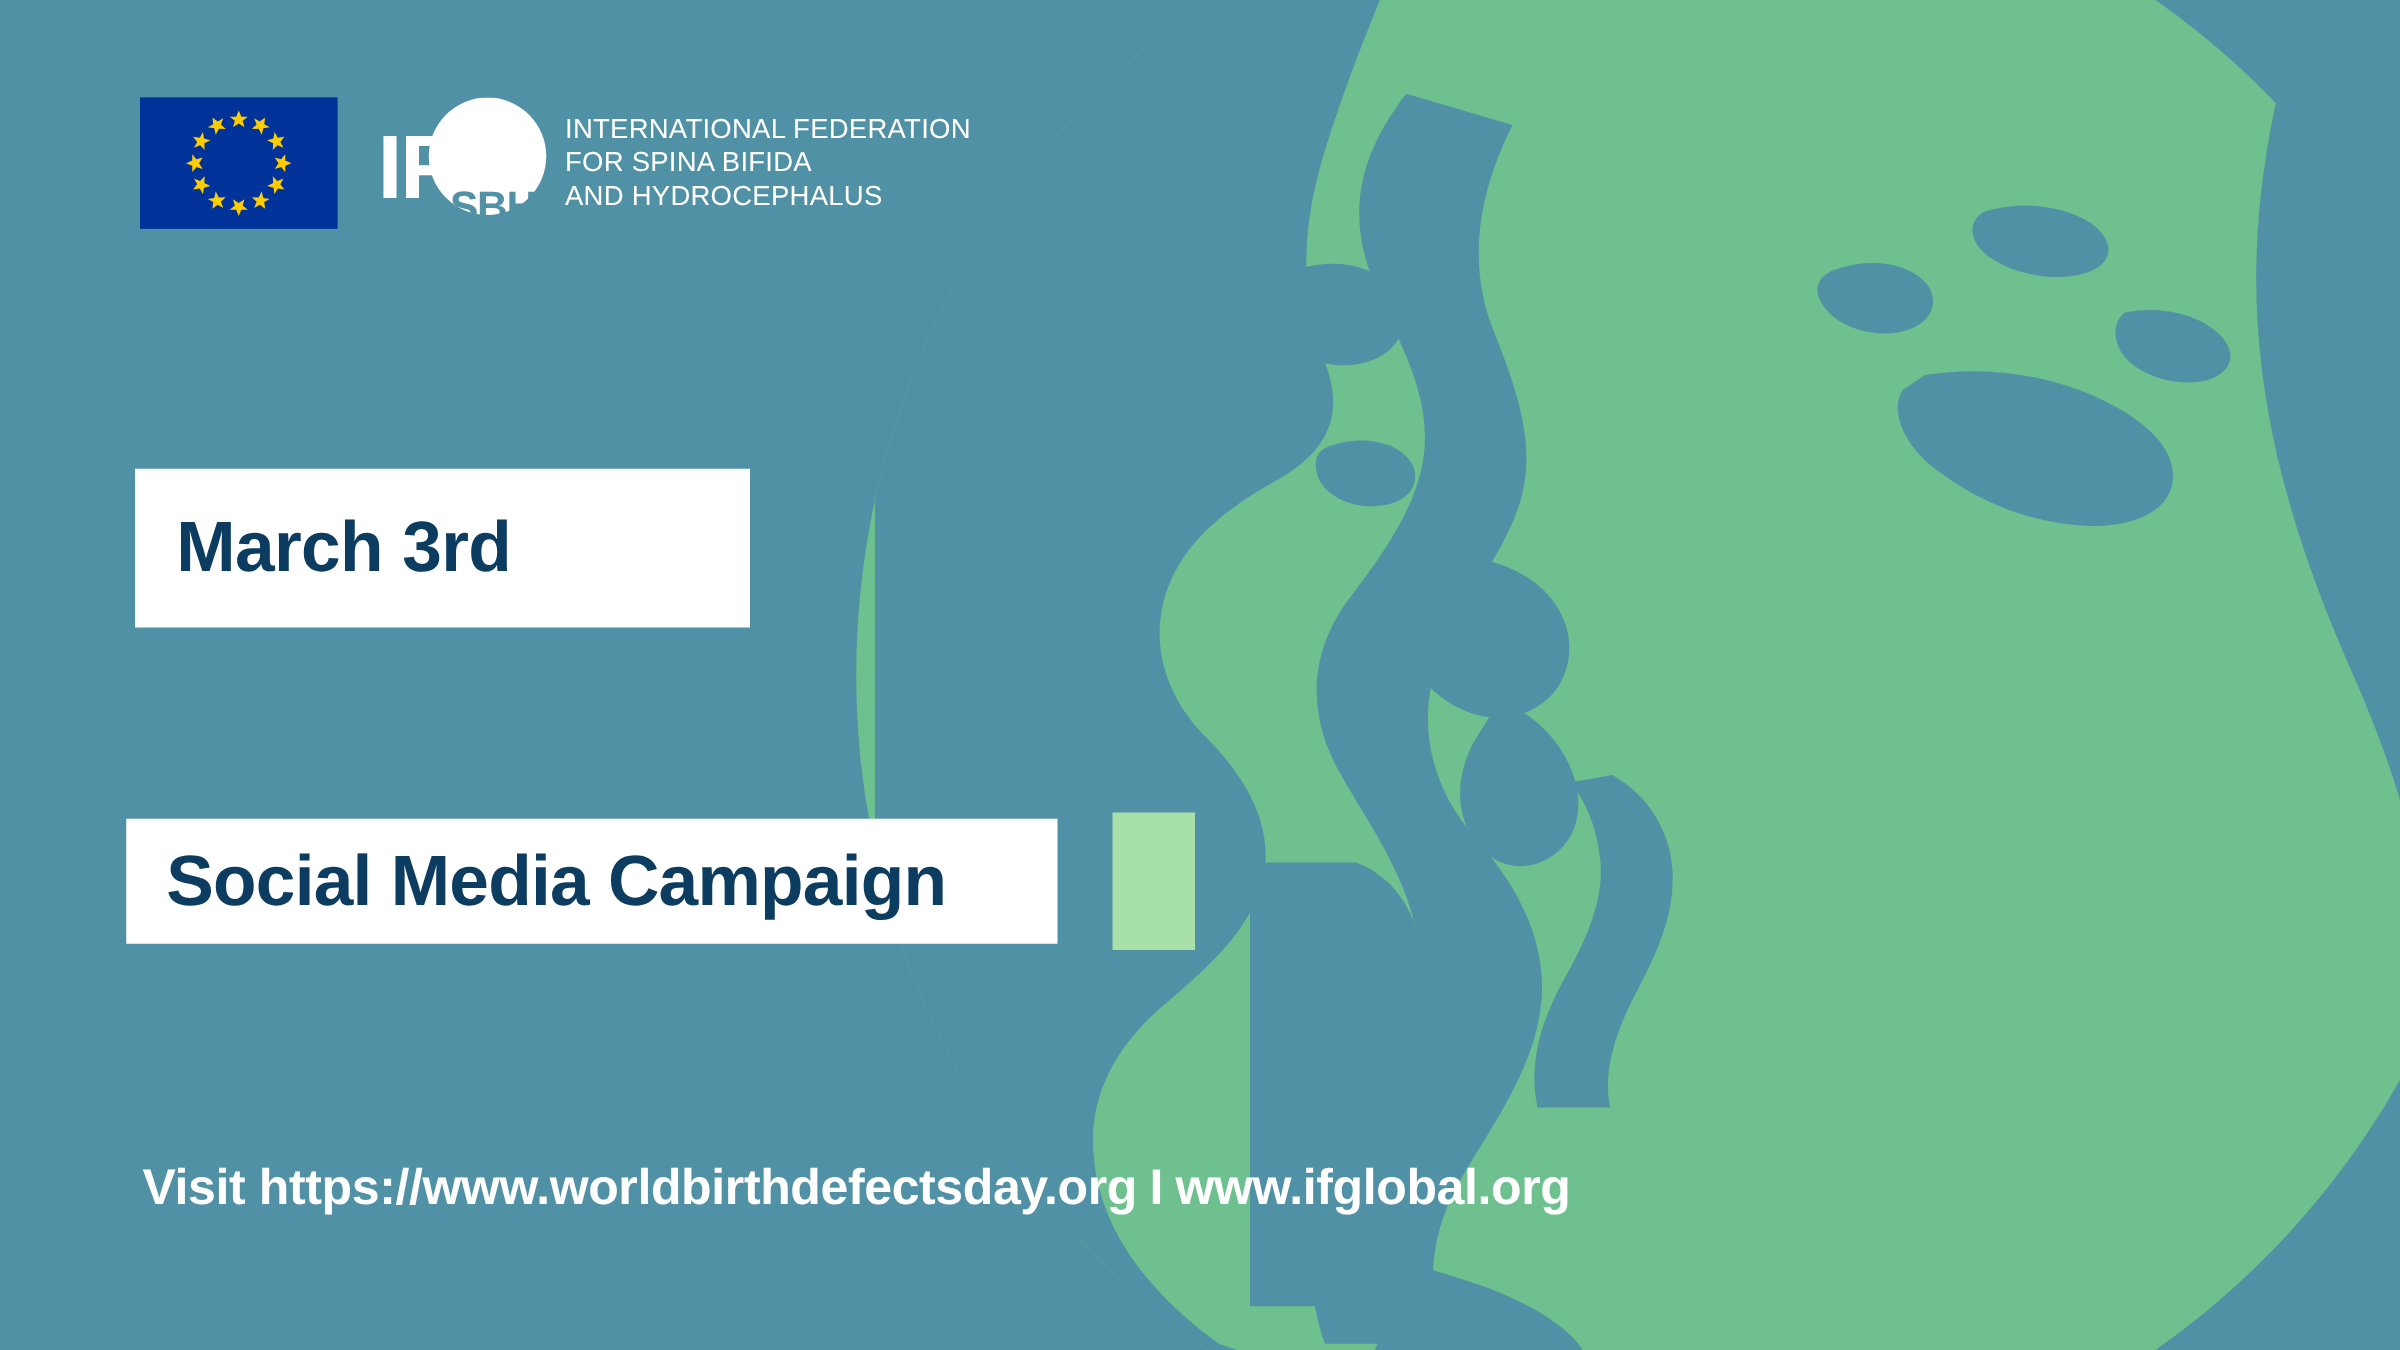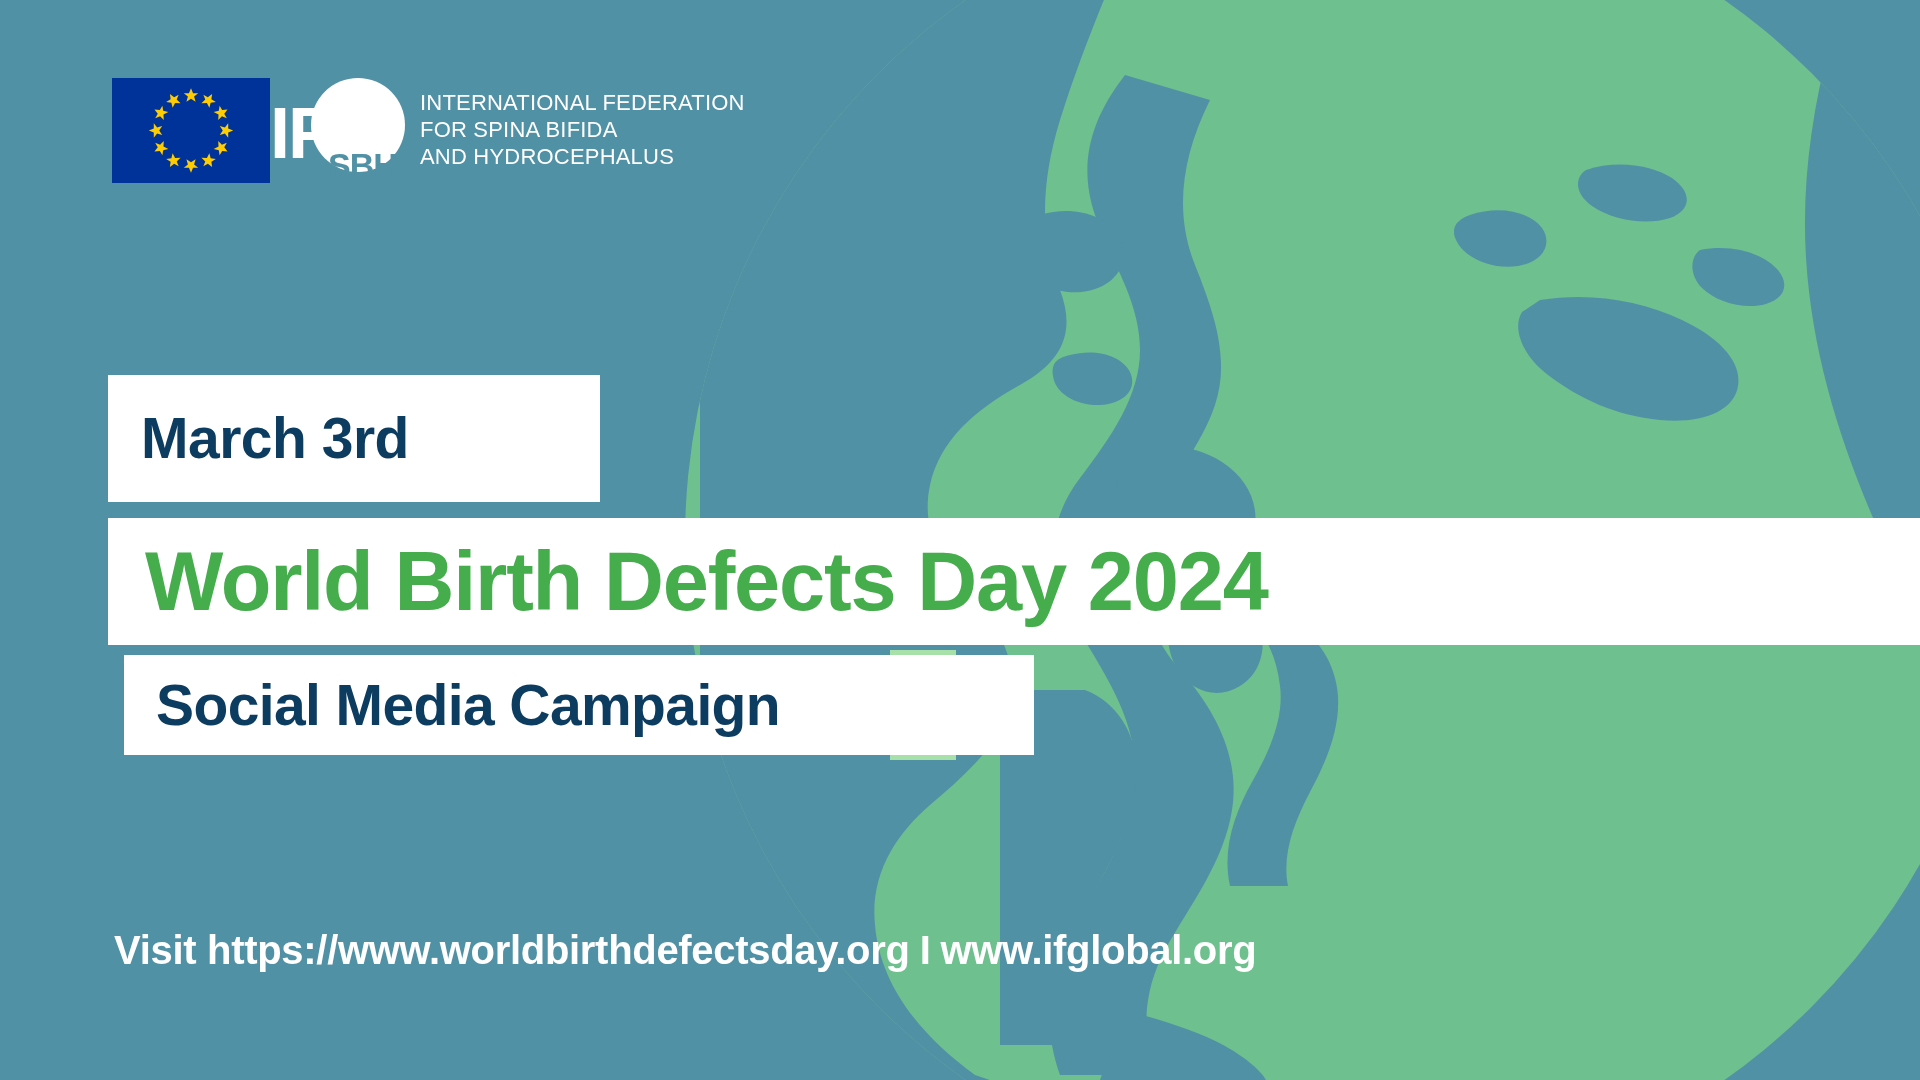--- a/index.html
+++ b/index.html
@@ -40,20 +40,21 @@
     height: 105px;
     background: #003399;
     flex: 0 0 auto;
   }
   .eu-flag svg { display: block; }
 
   .if-logo {
     position: relative;
     display: flex;
     align-items: center;
+    margin-left: 32px;
     height: 105px;
   }
   .if-mark {
     position: relative;
     width: 140px;
     height: 105px;
     flex: 0 0 auto;
   }
   .if-mark svg { display: block; }
 
@@ -114,23 +115,23 @@
   #accent-wedge {
     position: absolute;
     left: 890px;
     top: 650px;
     width: 66px;
     height: 110px;
     background: #a7e0a8;
   }
 
   #band-sub {
-    left: 124px;
+    left: 101px;
     top: 655px;
-    width: 910px;
+    width: 745px;
     height: 100px;
     padding-left: 32px;
     box-sizing: border-box;
   }
   #band-sub .txt {
     color: #0d3c61;
     font-size: 57px;
     font-weight: bold;
     letter-spacing: -0.6px;
     line-height: 1;
@@ -349,23 +350,20 @@
       </div>
     </div>
   </div>
 
   <div id="accent-wedge"></div>
 
   <div class="band" id="band-date">
     <span class="txt">March 3rd</span>
   </div>
 
-  <div class="band" id="band-title">
-    <span class="txt">World Birth Defects Day 2024</span>
-  </div>
 
   <div class="band" id="band-sub">
     <span class="txt">Social Media Campaign</span>
   </div>
 
   <div id="footer">
     <span>Visit https://www.worldbirthdefectsday.org</span><span class="sep">I</span><span>www.ifglobal.org</span>
   </div>
 
 </div>

